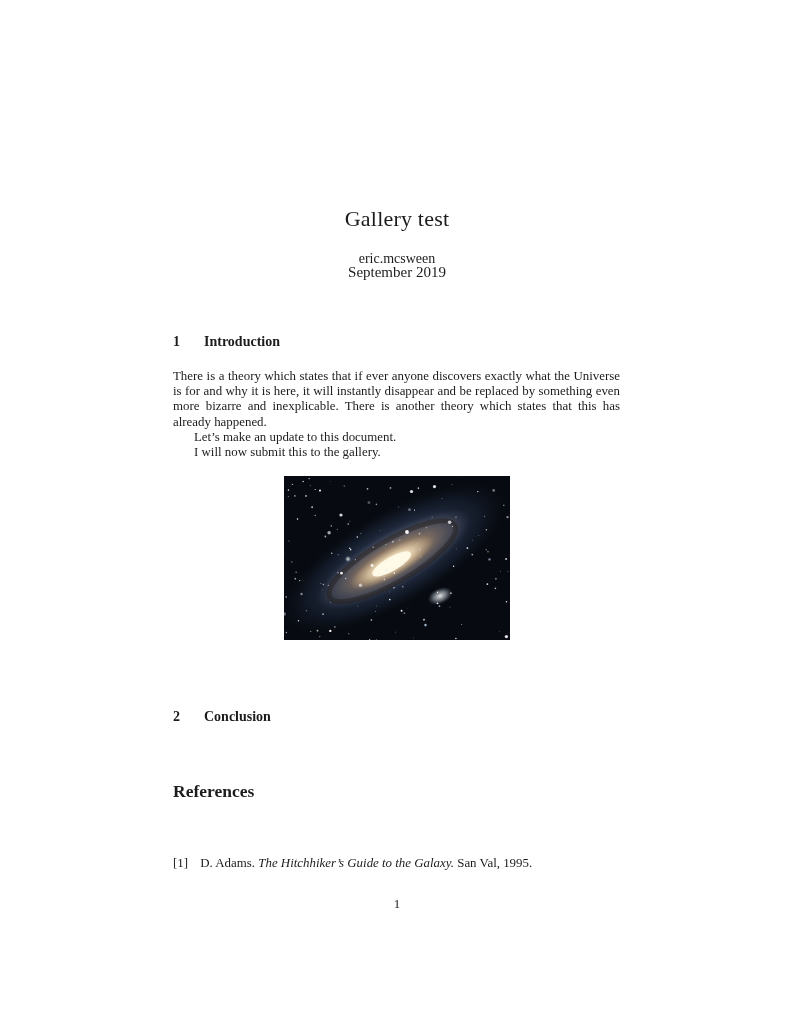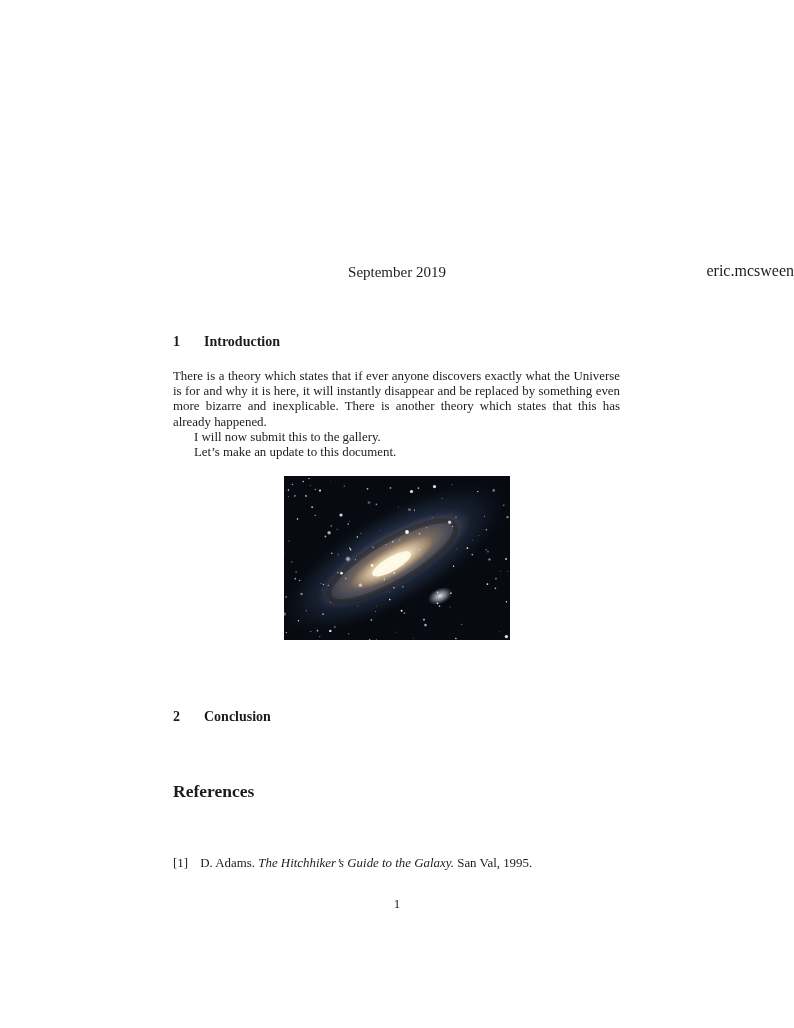--- a/index.html
+++ b/index.html
@@ -7,21 +7,21 @@
   .page {
     position:relative;
     width:794px; height:1028px;
     background:#ffffff;
     font-family:"Liberation Serif", "DejaVu Serif", serif;
     color:#1c1c1c;
     overflow:hidden;
   }
   .center-line { position:absolute; left:0; width:794px; text-align:center; }
   .doc-title   { top:206px; font-size:22px; letter-spacing:0.2px; }
-  .doc-author  { top:262px; font-size:16px;text-align:right; }
+  .doc-author  { top:251px; font-size:14px; }
   .doc-date    { top:264px; font-size:15px; }
 
   .sec-heading {
     position:absolute; left:173px; width:447px;
     font-size:14px; font-weight:bold;
   }
   .sec-heading .sec-num { display:inline-block; min-width:13px; margin-right:18px; }
   .sec1 { top:334px; }
   .sec2 { top:709px; }
   .ref-heading { position:absolute; left:173px; top:781px; font-size:17.5px; font-weight:bold; }
@@ -53,31 +53,32 @@
   .ref-item .ref-label { display:inline-block; min-width:24px; }
   .ref-item .ref-title { font-style:italic; }
 
   .page-number { top:896px; font-size:13px; }
 </style>
 </head>
 <body>
 
 <div class="page">
 
+  <div class="center-line doc-title">Gallery test</div>
   <div class="center-line doc-author">eric.mcsween</div>
   <div class="center-line doc-date">September 2019</div>
 
   <div class="sec-heading sec1">
     <span class="sec-num">1</span><span>Introduction</span>
   </div>
 
   <div class="body-block">
     <p class="justified">There is a theory which states that if ever anyone discovers exactly what the Universe is for and why it is here, it will instantly disappear and be replaced by something even more bizarre and inexplicable. There is another theory which states that this has already happened.</p>
+    <p class="indented">Let’s make an update to this document.</p>
     <p class="indented">I will now submit this to the gallery.</p>
-    <p class="indented">Let’s make an update to this document.</p>
   </div>
 
   <div class="figure-wrap">
     <svg viewBox="0 0 226 164" xmlns="http://www.w3.org/2000/svg">
       <defs>
         <radialGradient id="gHalo" cx="50%" cy="50%" r="50%">
           <stop offset="0%" stop-color="#7e95bb" stop-opacity="0.75"></stop>
           <stop offset="45%" stop-color="#4c6289" stop-opacity="0.5"></stop>
           <stop offset="78%" stop-color="#2a3a58" stop-opacity="0.28"></stop>
           <stop offset="100%" stop-color="#111b2c" stop-opacity="0"></stop>

